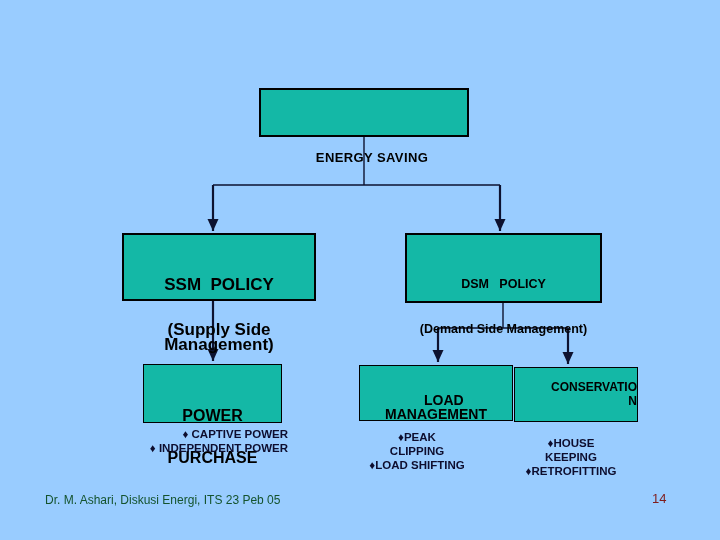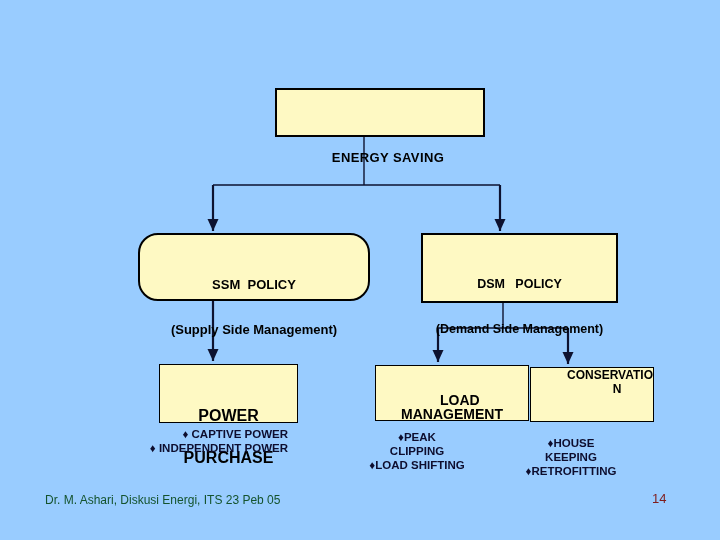--- a/index.html
+++ b/index.html
@@ -10,39 +10,38 @@
     overflow: hidden;
     font-family: "Liberation Sans", sans-serif;
   }
   svg.connectors {
     position: absolute; left: 0; top: 0;
     width: 720px; height: 540px;
     pointer-events: none;
   }
   .box {
     position: absolute;
-    background: #fef9c3;
+    background: #14b8a6;
     border: 2px solid #000000;
     box-sizing: border-box;
     color: #000000;
     font-weight: bold;
     text-align: center;
     white-space: pre-wrap;
-    margin-left: 16px;
   }
   .box-energy  { left: 259px; top:  88px; width: 210px; height: 49px; font-size: 13px; line-height: 45px; letter-spacing: .4px; }
-  .box-ssm     { left: 122px; top: 233px; width: 232px; height: 68px; font-size: 13px; line-height: 15px; padding-top: 12px; border-radius: 20px; }
+  .box-ssm     { left: 122px; top: 233px; width: 194px; height: 68px; font-size: 17px; line-height: 15px; padding-top: 12px; }
   .box-dsm     { left: 405px; top: 233px; width: 197px; height: 70px; font-size: 12.5px; line-height: 15px; padding-top: 12px; }
   .box-pp      { left: 143px; top: 364px; width: 139px; height: 59px; border-width: 1.5px; font-size: 16px; line-height: 14px; padding-top: 16px; }
   .box-lm      { left: 359px; top: 365px; width: 154px; height: 56px; border-width: 1.5px; font-size: 14px; line-height: 14px; padding-top: 13px; }
   .box-cons    { left: 514px; top: 367px; width: 124px; height: 55px; border-width: 1.5px; overflow: hidden; }
   .cons-text {
-    position: absolute; left: 36px; top: 0;
+    position: absolute; left: 36px; top: 12px;
     font-size: 12px; line-height: 14px; font-weight: bold;
-    color: #000; text-align: center; white-space: nowrap;
+    color: #000; text-align: right; white-space: nowrap;
   }
   .cons-line2 { margin-left: 14px; }
   .bullets {
     position: absolute;
     font-size: 11.5px; line-height: 14px; font-weight: bold;
     color: #0D0D2E;
   }
   .bullets-captive { left: 100px; top: 427px; width: 188px; text-align: right; }
   .bullets-load    { left: 362px; top: 430px; width: 110px; text-align: center; }
   .bullets-cons    { left: 516px; top: 436px; width: 110px; text-align: center; }

